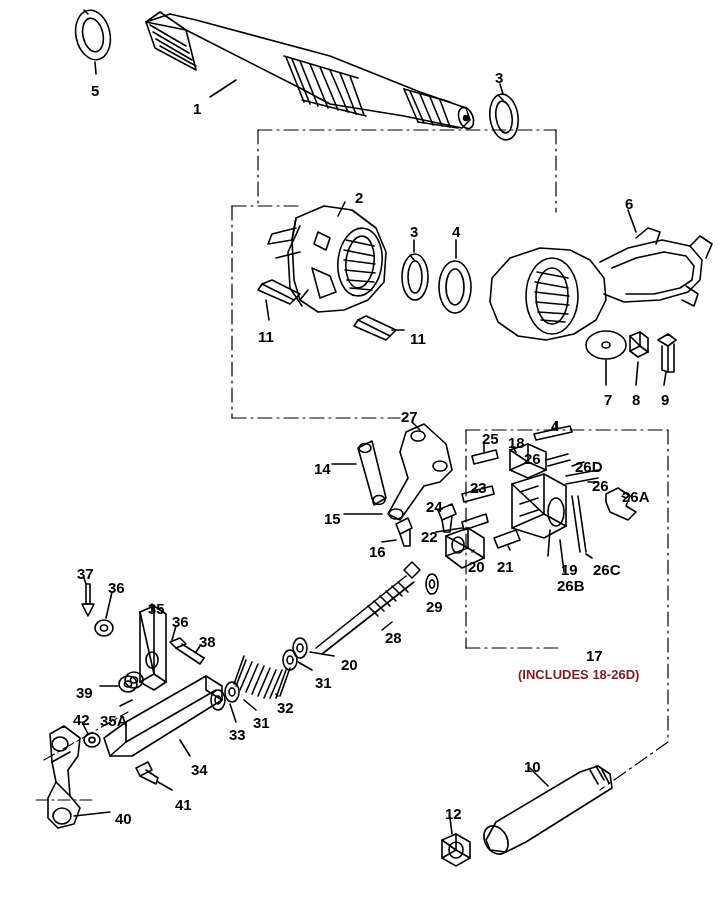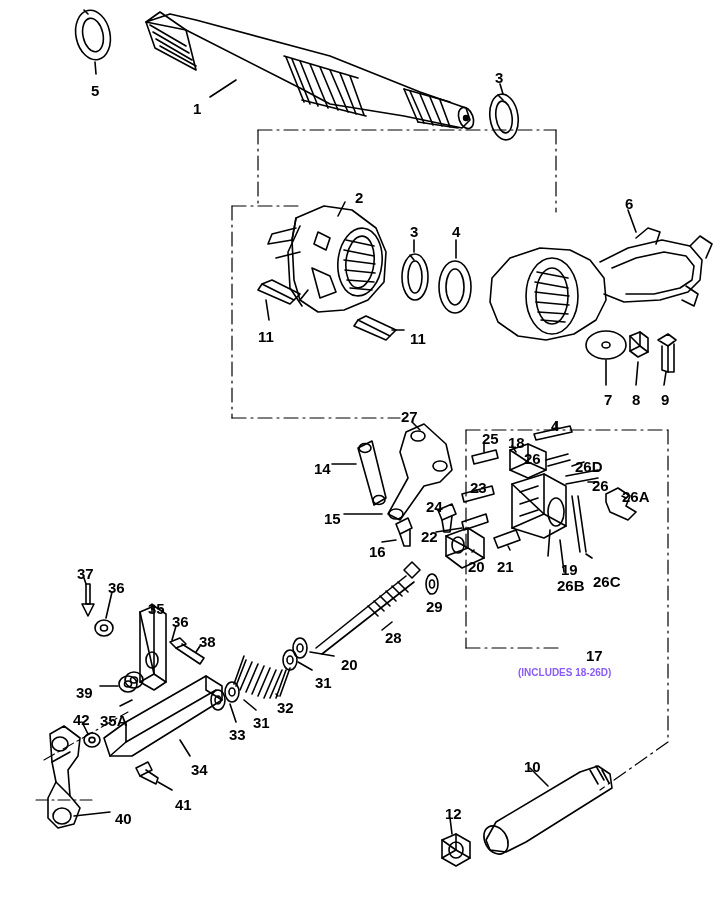--- a/index.html
+++ b/index.html
@@ -29,23 +29,23 @@
     font-family: "Liberation Sans", sans-serif;
     font-size: 15px;
     font-weight: bold;
     color: #000000;
     white-space: nowrap;
     line-height: 1;
   }
   .note {
     position: absolute;
     font-family: "Liberation Sans", sans-serif;
-    font-size: 10px;
+    font-size: 13px;
     font-weight: bold;
-    color: #8b5cf6;
+    color: #7f1d1d;
     white-space: nowrap;
     line-height: 1;
   }
 </style>
 </head>
 <body>
 
 <div id="sheet">
 
   <svg class="art" viewBox="0 0 728 900" xmlns="http://www.w3.org/2000/svg">
@@ -439,21 +439,21 @@
   <div class="callout" style="left:524px; top:451px;">26</div>
   <div class="callout" style="left:575px; top:459px;">26D</div>
   <div class="callout" style="left:314px; top:461px;text-align:center;">14</div>
   <div class="callout" style="left:470px; top:480px;">23</div>
   <div class="callout" style="left:592px; top:478px;">26</div>
   <div class="callout" style="left:622px; top:489px;">26A</div>
   <div class="callout" style="left:426px; top:499px;">24</div>
   <div class="callout" style="left:324px; top:511px;">15</div>
   <div class="callout" style="left:421px; top:529px;">22</div>
   <div class="callout" style="left:369px; top:544px;">16</div>
-  <div class="callout" style="left:593px; top:562px;margin-top:12px;">26C</div>
+  <div class="callout" style="left:593px; top:562px;">26C</div>
   <div class="callout" style="left:545px; top:562px;margin-left:16px;">19</div>
   <div class="callout" style="left:557px; top:578px;">26B</div>
   <div class="callout" style="left:468px; top:559px;">20</div>
   <div class="callout" style="left:497px; top:559px;">21</div>
   <div class="callout" style="left:426px; top:599px;">29</div>
   <div class="callout" style="left:586px; top:648px;">17</div>
   <div class="callout" style="left:77px;  top:566px;">37</div>
   <div class="callout" style="left:108px; top:580px;">36</div>
   <div class="callout" style="left:148px; top:601px;">35</div>
   <div class="callout" style="left:172px; top:614px;">36</div>

